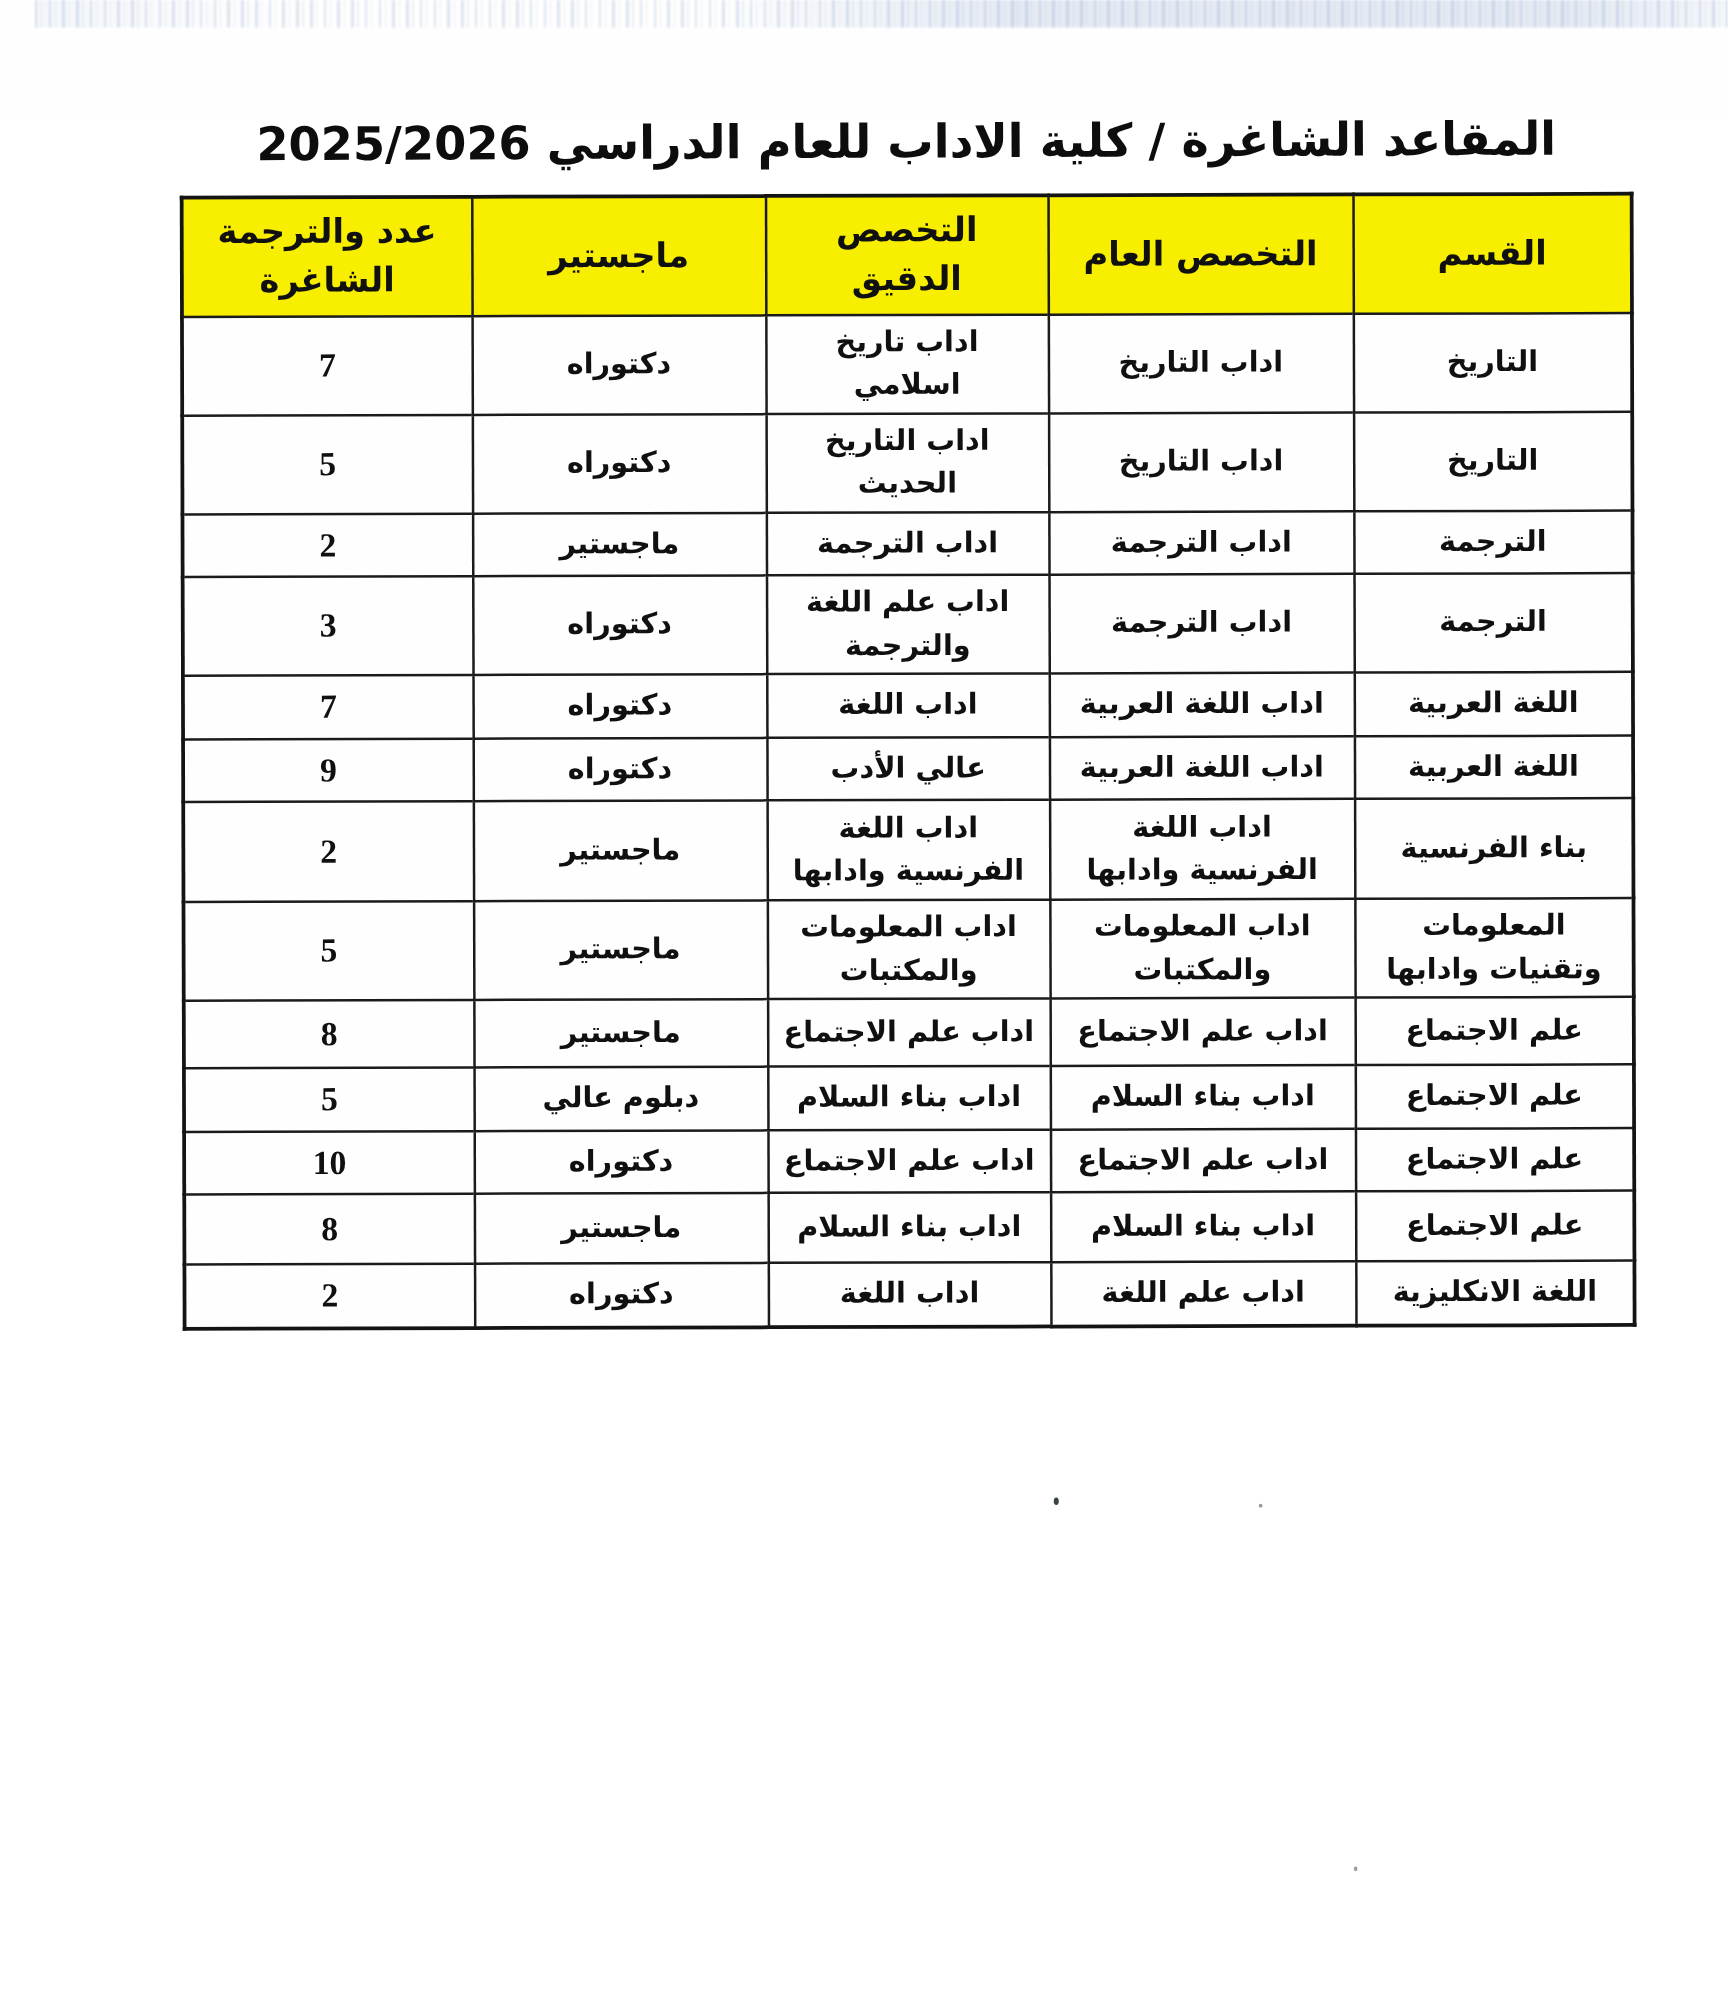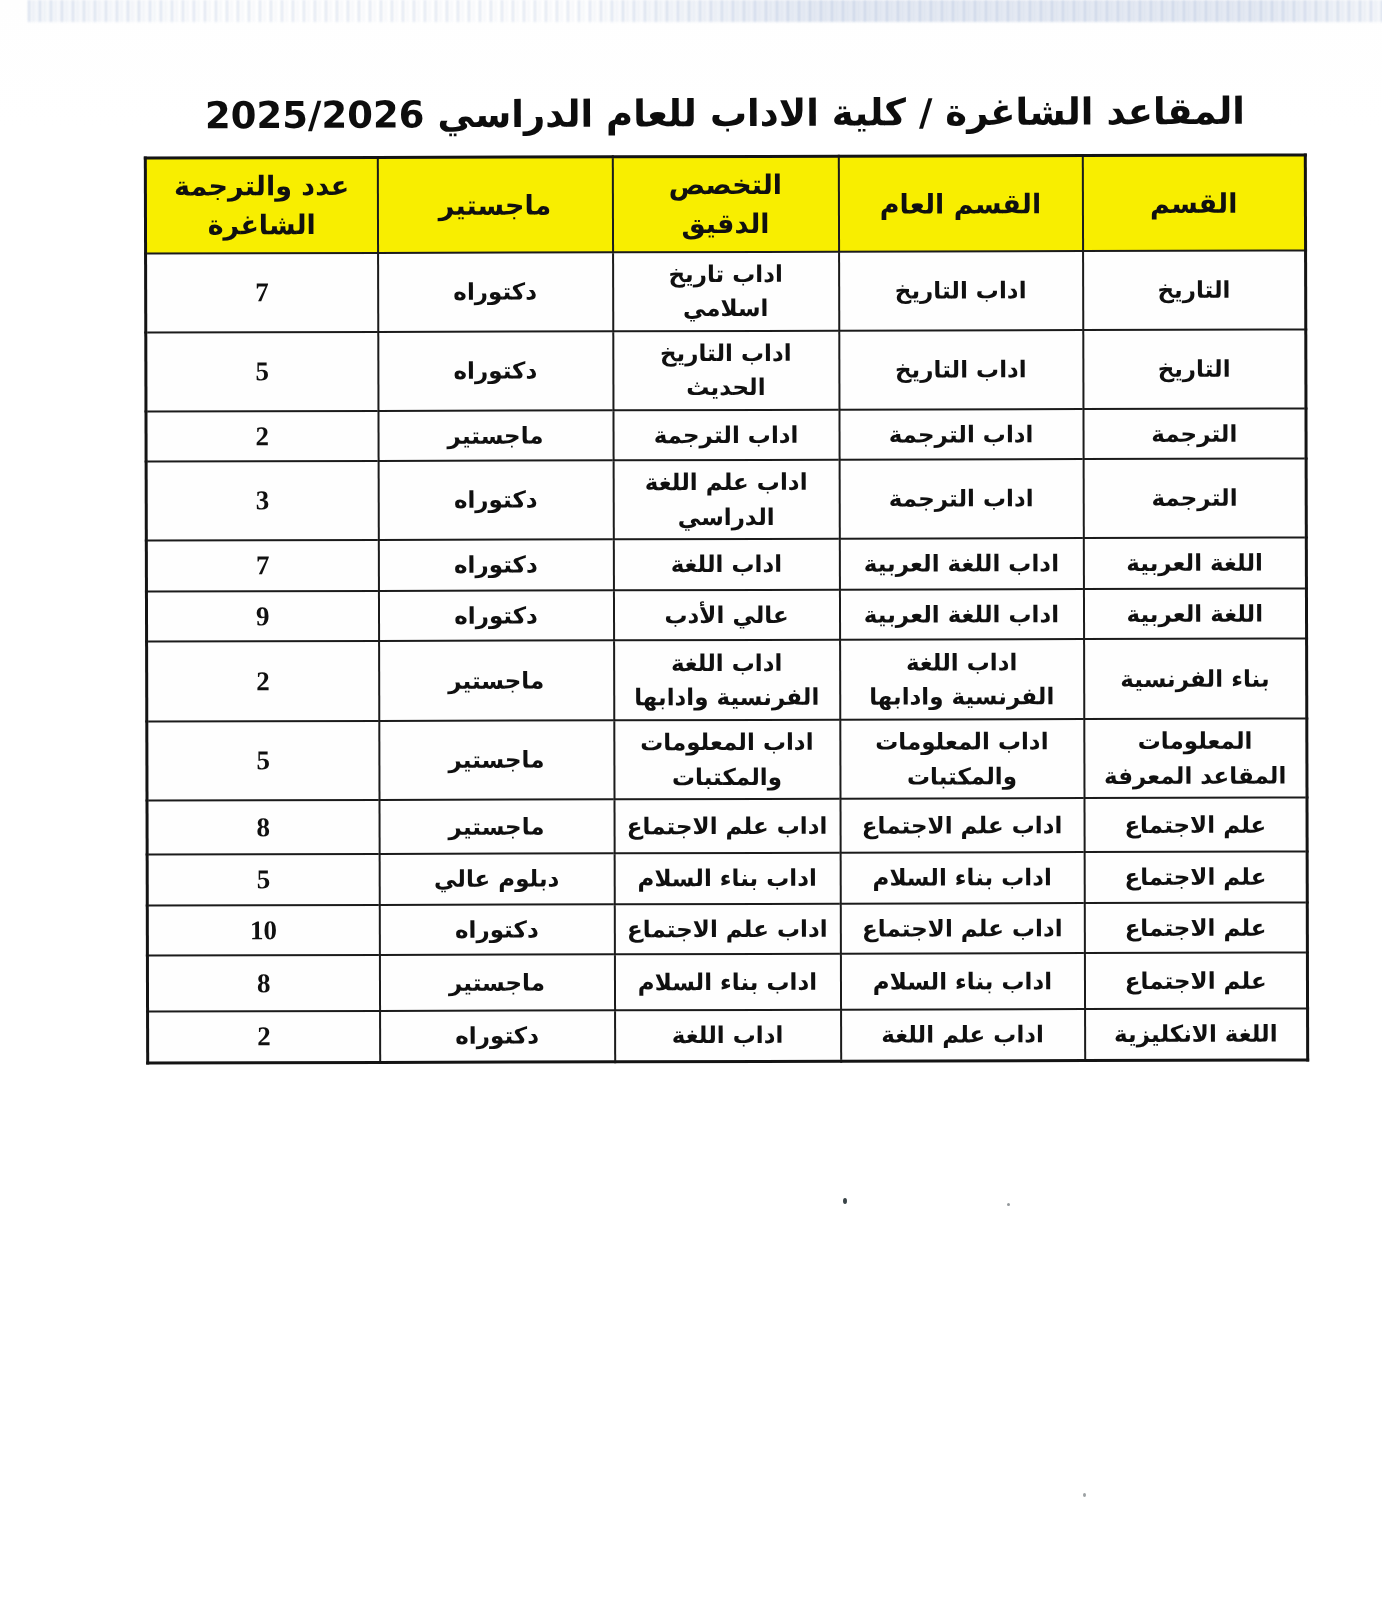--- a/index.html
+++ b/index.html
@@ -99,21 +99,21 @@
     <colgroup>
       <col style="width:223px">
       <col style="width:244px">
       <col style="width:226px">
       <col style="width:235px">
       <col style="width:232px">
     </colgroup>
     <thead>
       <tr style="height:95px">
         <th>القسم</th>
-        <th>القسم العام</th>
+        <th>التخصص العام</th>
         <th>التخصص الدقيق</th>
         <th>ماجستير</th>
         <th>عدد والترجمة الشاغرة</th>
       </tr>
     </thead>
     <tbody>
       <tr style="height:55px">
         <td>التاريخ</td>
         <td>اداب التاريخ</td>
         <td>اداب تاريخ اسلامي</td>
@@ -130,21 +130,21 @@
       <tr style="height:44px">
         <td>الترجمة</td>
         <td>اداب الترجمة</td>
         <td>اداب الترجمة</td>
         <td>ماجستير</td>
         <td class="num">2</td>
       </tr>
       <tr style="height:66px">
         <td>الترجمة</td>
         <td>اداب الترجمة</td>
-        <td>اداب علم اللغة الدراسي</td>
+        <td>اداب علم اللغة والترجمة</td>
         <td>دكتوراه</td>
         <td class="num">3</td>
       </tr>
       <tr style="height:50px">
         <td>اللغة العربية</td>
         <td>اداب اللغة العربية</td>
         <td>اداب اللغة</td>
         <td>دكتوراه</td>
         <td class="num">7</td>
       </tr>
@@ -156,21 +156,21 @@
         <td class="num">9</td>
       </tr>
       <tr style="height:80px">
         <td>بناء الفرنسية</td>
         <td>اداب اللغة الفرنسية وادابها</td>
         <td>اداب اللغة الفرنسية وادابها</td>
         <td>ماجستير</td>
         <td class="num">2</td>
       </tr>
       <tr style="height:76px">
-        <td>المعلومات المقاعد المعرفة</td>
+        <td>المعلومات وتقنيات وادابها</td>
         <td>اداب المعلومات والمكتبات</td>
         <td>اداب المعلومات والمكتبات</td>
         <td>ماجستير</td>
         <td class="num">5</td>
       </tr>
       <tr style="height:54px">
         <td>علم الاجتماع</td>
         <td>اداب علم الاجتماع</td>
         <td>اداب علم الاجتماع</td>
         <td>ماجستير</td>

